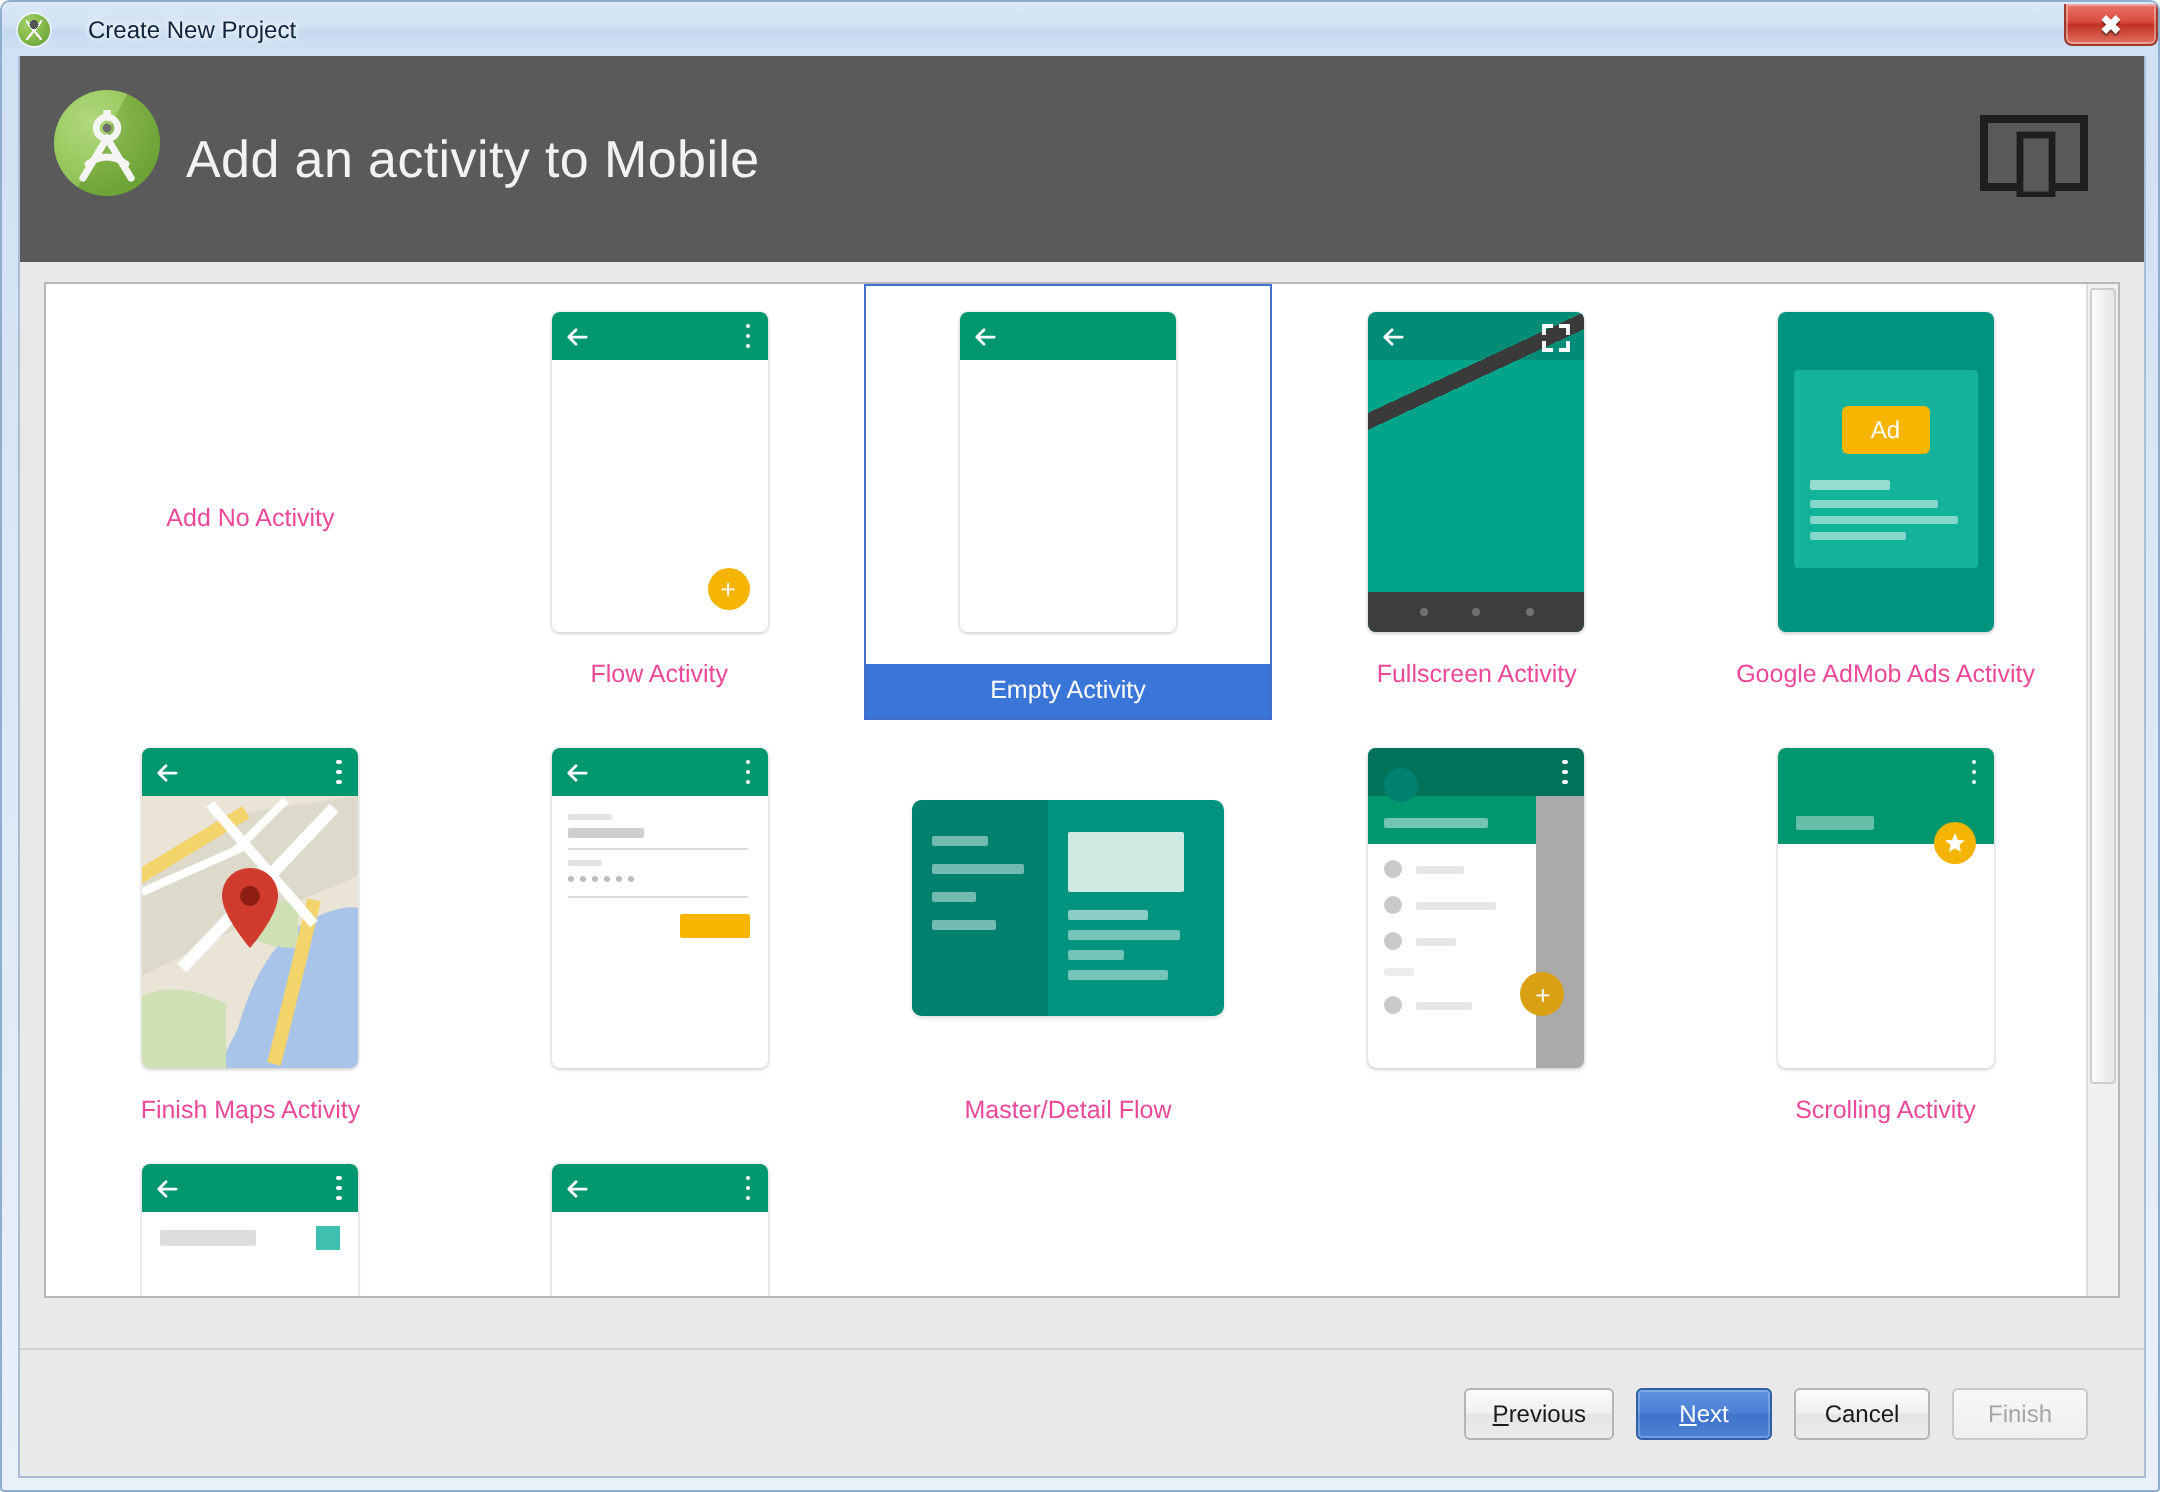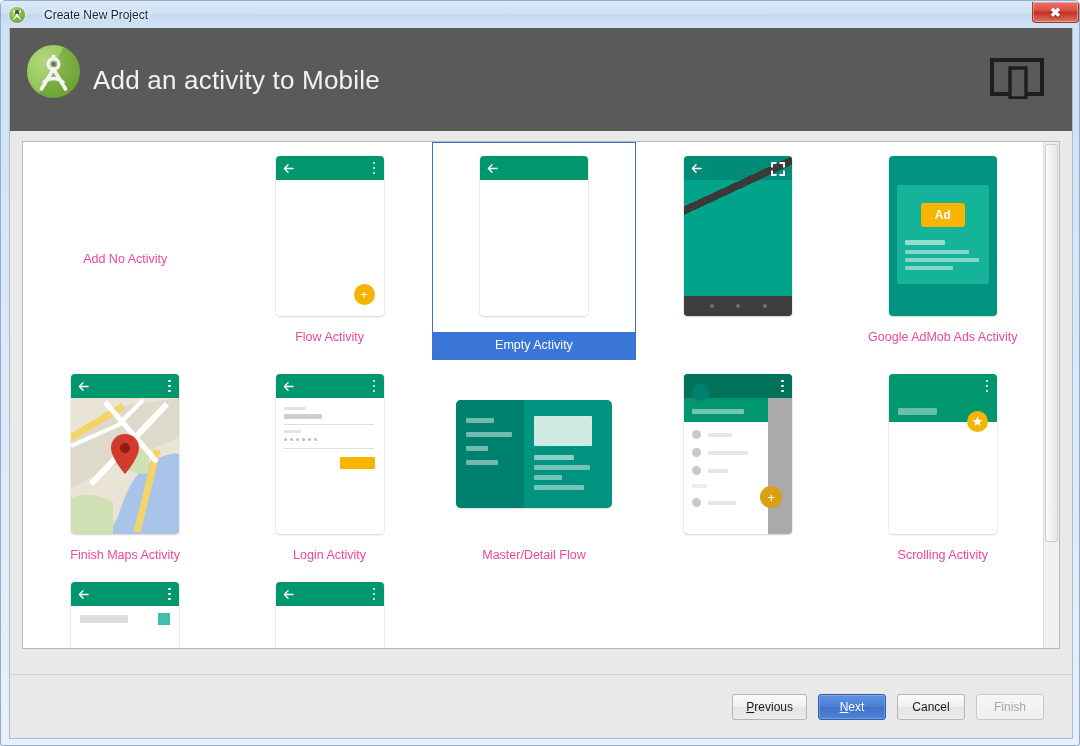--- a/index.html
+++ b/index.html
@@ -303,28 +303,29 @@
                   <span style="width:4px;height:4px;border-radius:50%;background:#707070;display:block;"></span>
                 </div>
                 <svg class="back-arrow" viewBox="0 0 12 12">
                   <path d="M11 6H2M5.5 2 1.5 6l4 4" stroke="#fff" stroke-width="1.5" fill="none" stroke-linecap="round" stroke-linejoin="round"></path>
                 </svg>
                 <svg style="position:absolute;right:7px;top:6px;" width="14" height="14" viewBox="0 0 14 14">
                   <path d="M1 4.6V1h3.6M9.4 1H13v3.6M13 9.4V13H9.4M4.6 13H1V9.4" stroke="#fff" stroke-width="1.9" fill="none" stroke-linecap="square"></path>
                 </svg>
               </div>
             </div>
+            <div class="cell-label">Fullscreen Activity</div>
           </div>
 
           <div class="cell">
             <div class="thumb-wrap">
               <div class="phone" style="background:#009480;">
                 <div style="position:absolute;left:8px;top:29px;right:8px;bottom:32px;background:#14b39a;border-radius:2px;"></div>
                 <div style="position:absolute;left:32px;top:47px;width:44px;height:24px;background:#f7b500;border-radius:3px;display:flex;align-items:center;justify-content:center;">
-                  <span style="color:#fff;font-size:12px;font-weight:bold;">Ad</span>
+                  <span style="color:#fff;font-size:12px;font-weight:normal;">Ad</span>
                 </div>
                 <span class="teal-line" style="left:16px;top:84px;width:40px;height:5px;background:rgba(255,255,255,.55);"></span>
                 <span class="teal-line" style="left:16px;top:94px;width:64px;height:4px;"></span>
                 <span class="teal-line" style="left:16px;top:102px;width:74px;height:4px;"></span>
                 <span class="teal-line" style="left:16px;top:110px;width:48px;height:4px;"></span>
               </div>
             </div>
             <div class="cell-label">Google AdMob Ads Activity</div>
           </div>
 
@@ -383,21 +384,20 @@
                   <span style="width:3px;height:3px;border-radius:50%;background:#bdbdbd;display:block;"></span>
                   <span style="width:3px;height:3px;border-radius:50%;background:#bdbdbd;display:block;"></span>
                   <span style="width:3px;height:3px;border-radius:50%;background:#bdbdbd;display:block;"></span>
                   <span style="width:3px;height:3px;border-radius:50%;background:#bdbdbd;display:block;"></span>
                   <span style="width:3px;height:3px;border-radius:50%;background:#bdbdbd;display:block;"></span>
                 </div>
                 <span class="gray-line" style="left:8px;top:74px;width:90px;height:1px;background:#dcdcdc;"></span>
                 <div style="position:absolute;right:9px;top:83px;width:35px;height:12px;background:#f7b500;border-radius:1px;"></div>
               </div>
             </div>
-            <div class="cell-label">Login Activity</div>
           </div>
 
           <div class="cell">
             <div class="thumb-wrap">
               <div style="width:156px;height:108px;border-radius:5px;background:#009480;position:relative;overflow:hidden;box-shadow:0 1px 2px rgba(0,0,0,.14);">
                 <div style="position:absolute;left:0;top:0;width:68px;height:100%;background:#00816f;"></div>
                 <span class="teal-line" style="left:10px;top:18px;width:28px;height:5px;background:rgba(255,255,255,.45);"></span>
                 <span class="teal-line" style="left:10px;top:32px;width:46px;height:5px;background:rgba(255,255,255,.45);"></span>
                 <span class="teal-line" style="left:10px;top:46px;width:22px;height:5px;background:rgba(255,255,255,.45);"></span>
                 <span class="teal-line" style="left:10px;top:60px;width:32px;height:5px;background:rgba(255,255,255,.45);"></span>

